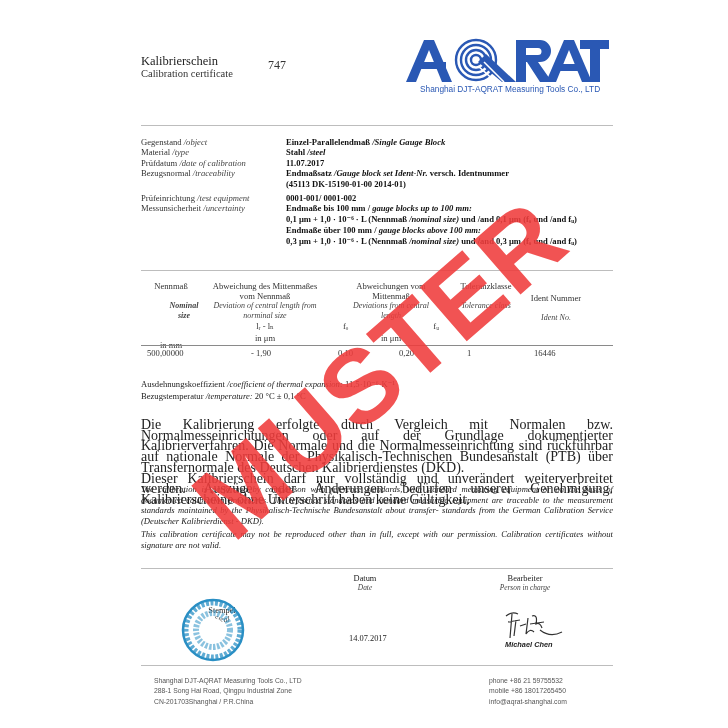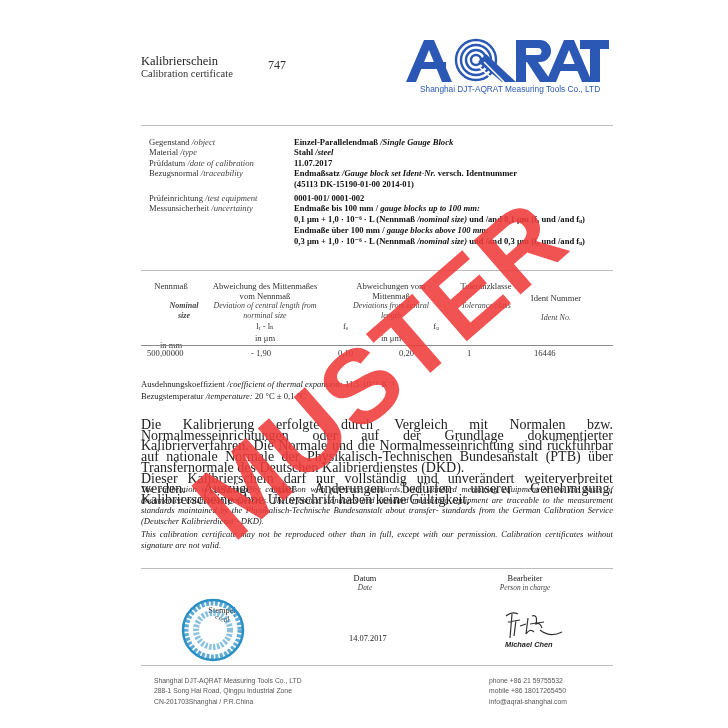--- a/index.html
+++ b/index.html
@@ -6,21 +6,21 @@
   body{width:728px;height:728px;position:relative;overflow:hidden;font-family:"Liberation Serif","DejaVu Serif",serif;color:#222;}
   .abs{position:absolute;}
   .title-de{left:141px;top:54px;font-size:12.5px;color:#222;}
   .title-en{left:141px;top:68px;font-size:10.5px;color:#333;}
   .cert-no{left:268px;top:58px;font-size:12px;color:#333;}
   .logo{left:404px;top:36px;width:205px;height:48px;}
   .logo-sub{left:420px;top:84px;font-family:"Liberation Sans","DejaVu Sans",sans-serif;font-size:8.3px;color:#2a58b4;}
   .rule{position:absolute;left:141px;width:472px;height:0;border-top:1px solid #bdbdbd;}
   .rule.dark{border-top:1.3px solid #8a8a8a;}
   .info{left:141px;top:137px;width:480px;font-size:8.6px;line-height:10.4px;}
-  .info .row{display:flex;margin-left:8px;}
+  .info .row{display:flex;}
   .info .lab{width:145px;flex:none;color:#333;}
   .info .lab i{color:#444;}
   .info .val{font-weight:bold;color:#111;}
   .info .val i{font-weight:bold;font-style:italic;}
   .tbl{left:141px;top:281px;width:472px;font-size:8.6px;color:#333;}
   .col{position:absolute;text-align:center;line-height:10px;}
   .it{font-style:italic;font-size:8px;color:#444;}
   .therm{left:141px;top:379px;font-size:8.6px;line-height:11.5px;color:#222;}
   .para{left:141px;top:420px;width:472px;font-size:14px;line-height:10.7px;text-align:justify;color:#222;}
   .para-en{left:141px;top:484px;width:472px;font-size:8.6px;line-height:10.7px;text-align:justify;font-style:italic;color:#222;}

